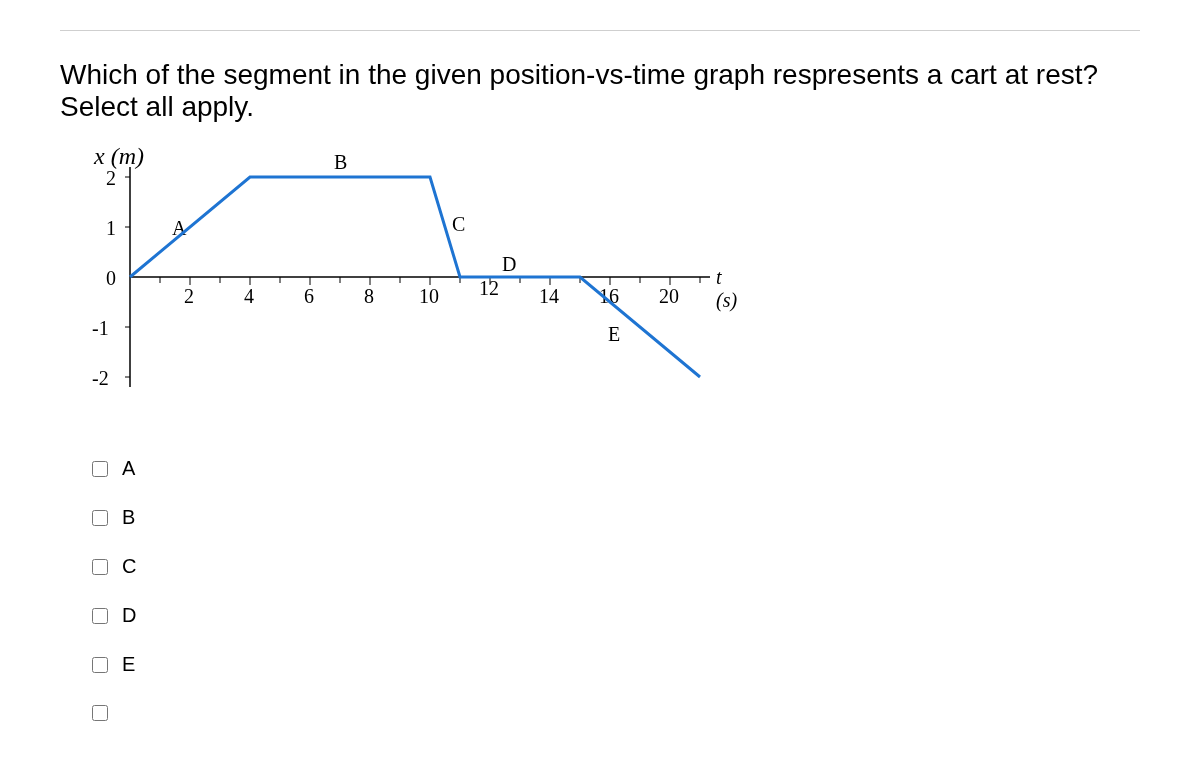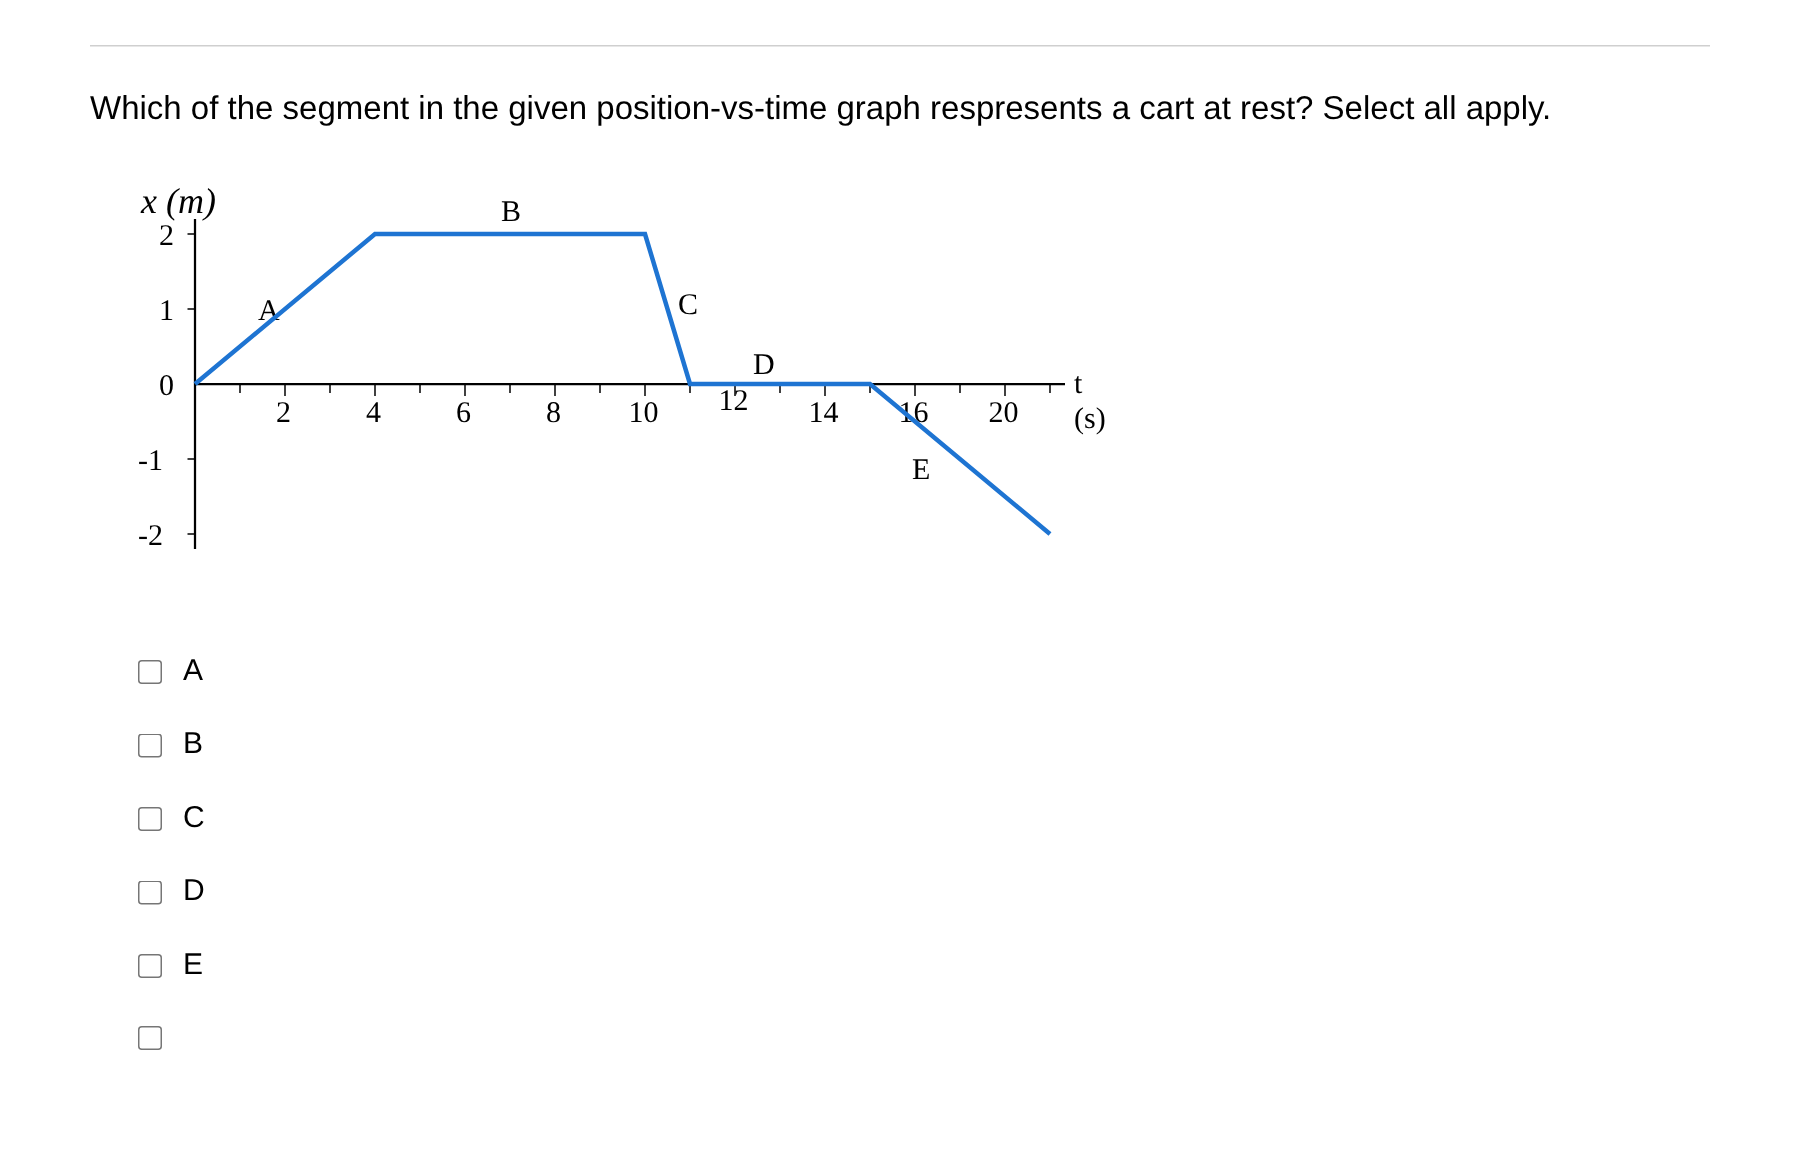--- a/index.html
+++ b/index.html
@@ -12,39 +12,40 @@
   }
   .page {
     padding: 30px 60px;
   }
   hr.top-rule {
     border: none;
     border-top: 1px solid #cfcfcf;
     margin: 0 0 28px 0;
   }
   .question {
-    font-size: 22px;
-    margin-bottom: 41px;
+    font-size: 28px;
+    margin-bottom: 24px;
   }
   .chart-wrap {
     position: relative;
     width: 660px;
     height: 290px;
     margin-left: 20px;
   }
   .y-title {
     position: absolute;
     left: 14px;
     top: -4px;
     font-style: italic;
     font-family: "Times New Roman", serif;
     font-size: 24px;
   }
   .x-title {
     position: absolute;
+    font-style: italic;
     font-family: "Times New Roman", serif;
     font-size: 20px;
   }
   .tick-label {
     position: absolute;
     font-family: "Times New Roman", serif;
     font-size: 20px;
     text-align: center;
   }
   .seg-label {

